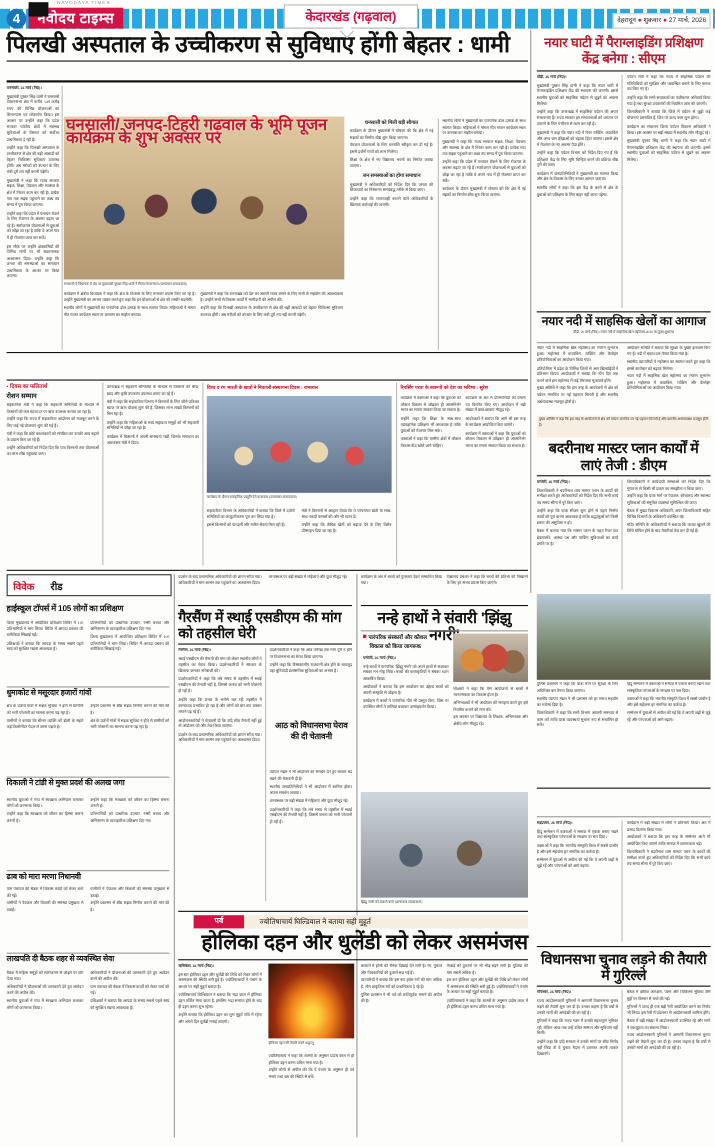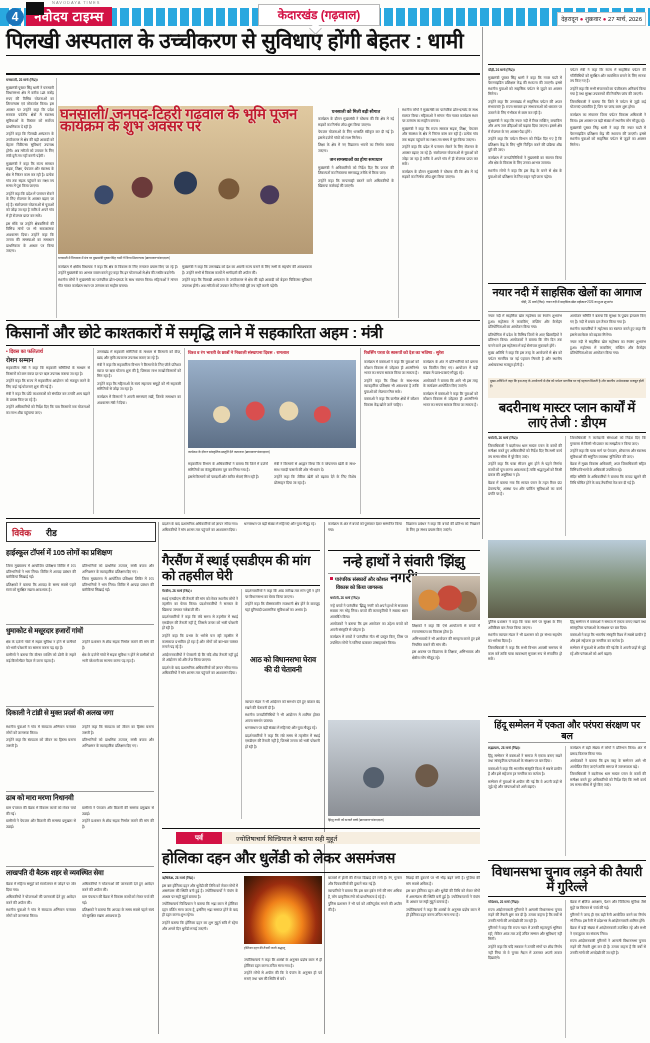--- a/index.html
+++ b/index.html
@@ -130,20 +130,21 @@
     <p>उन्होंने कहा कि लापरवाही बरतने वाले अधिकारियों के खिलाफ कार्रवाई की जाएगी।</p>
   </div>
   <div class="rule" style="left:398px;top:108px;width:0.5px;height:210px;background:#bbb;"></div>
   <div class="txt" style="left:402px;top:108px;width:76px;height:210px;">
     <p>स्थानीय लोगों ने मुख्यमंत्री का पारंपरिक ढोल-दमाऊं के साथ स्वागत किया। महिलाओं ने मांगल गीत गाकर कार्यक्रम स्थल पर उल्लास का माहौल बनाया।</p>
     <p>मुख्यमंत्री ने कहा कि राज्य सरकार सड़क, शिक्षा, पेयजल और स्वास्थ्य के क्षेत्र में निरंतर काम कर रही है। प्रत्येक गांव तक सड़क पहुंचाने का लक्ष्य तय समय में पूरा किया जाएगा।</p>
     <p>उन्होंने कहा कि प्रदेश में पलायन रोकने के लिए रोजगार के अवसर बढ़ाए जा रहे हैं। स्वरोजगार योजनाओं से युवाओं को जोड़ा जा रहा है ताकि वे अपने गांव में ही रोजगार प्राप्त कर सकें।</p>
     <p>कार्यक्रम के दौरान मुख्यमंत्री ने घोषणा की कि क्षेत्र में नई सड़कों का निर्माण शीघ्र शुरू किया जाएगा।</p>
   </div>
 
+  <div class="hl" style="left:488px;top:32px;width:158px;font-size:12px;line-height:14px;color:#c01b2e;text-align:center;">नयार घाटी में पैराग्लाइडिंग प्रशिक्षण केंद्र बनेगा : सीएम</div>
   <div class="rule" style="left:488px;top:64px;width:158px;height:1px;"></div>
   <div class="txt" style="left:488px;top:68px;width:74px;height:212px;">
     <p style="font-weight:bold">पौड़ी, 26 मार्च (निप्र)।</p>
     <p>मुख्यमंत्री पुष्कर सिंह धामी ने कहा कि नयार घाटी में पैराग्लाइडिंग प्रशिक्षण केंद्र की स्थापना की जाएगी। इससे स्थानीय युवाओं को साहसिक पर्यटन से जुड़ने का अवसर मिलेगा।</p>
     <p>उन्होंने कहा कि उत्तराखंड में साहसिक पर्यटन की अपार संभावनाएं हैं। राज्य सरकार इन संभावनाओं को धरातल पर उतारने के लिए गंभीरता से काम कर रही है।</p>
     <p>मुख्यमंत्री ने कहा कि नयार नदी में रिवर राफ्टिंग, कयाकिंग और अन्य जल क्रीड़ाओं को बढ़ावा दिया जाएगा। इससे क्षेत्र में रोजगार के नए अवसर पैदा होंगे।</p>
     <p>उन्होंने कहा कि पर्यटन विभाग को निर्देश दिए गए हैं कि प्रशिक्षण केंद्र के लिए भूमि चिन्हित करने की प्रक्रिया शीघ्र पूरी की जाए।</p>
     <p>कार्यक्रम में जनप्रतिनिधियों ने मुख्यमंत्री का स्वागत किया और क्षेत्र के विकास के लिए उनका आभार जताया।</p>
     <p>स्थानीय लोगों ने कहा कि इस केंद्र के बनने से क्षेत्र के युवाओं को प्रशिक्षण के लिए बाहर नहीं जाना पड़ेगा।</p>
   </div>
@@ -196,21 +197,20 @@
     <p>स्थानीय व्यापार मंडल ने भी प्रशासन को हर संभव सहयोग का भरोसा दिया है।</p>
     <p>जिलाधिकारी ने कहा कि सभी विभाग आपसी समन्वय से काम करें ताकि यात्रा व्यवस्थाएं सुचारू रूप से संचालित हो सकें।</p>
   </div>
   <div class="txt" style="left:570px;top:620px;width:76px;height:92px;">
     <p>हिंदू सम्मेलन में वक्ताओं ने समाज में एकता बनाए रखने तथा सांस्कृतिक परंपराओं के संरक्षण पर बल दिया।</p>
     <p>वक्ताओं ने कहा कि भारतीय संस्कृति विश्व में सबसे प्राचीन है और इसे सहेजना हर नागरिक का कर्तव्य है।</p>
     <p>सम्मेलन में युवाओं से अपील की गई कि वे अपनी जड़ों से जुड़े रहें और परंपराओं को आगे बढ़ाएं।</p>
   </div>
 
   <div class="rule" style="left:488px;top:716px;width:158px;height:1px;"></div>
-  <div class="hl" style="left:488px;top:719px;width:158px;font-size:9.5px;line-height:11px;text-align:center;">हिंदू सम्मेलन में एकता और परंपरा संरक्षण पर बल</div>
   <div class="rule" style="left:488px;top:742px;width:158px;height:0.5px;background:#999;"></div>
   <div class="txt" style="left:488px;top:746px;width:74px;height:110px;">
     <p style="font-weight:bold">रुद्रप्रयाग, 26 मार्च (निप्र)।</p>
     <p>हिंदू सम्मेलन में वक्ताओं ने समाज में एकता बनाए रखने तथा सांस्कृतिक परंपराओं के संरक्षण पर बल दिया।</p>
     <p>वक्ताओं ने कहा कि भारतीय संस्कृति विश्व में सबसे प्राचीन है और इसे सहेजना हर नागरिक का कर्तव्य है।</p>
     <p>सम्मेलन में युवाओं से अपील की गई कि वे अपनी जड़ों से जुड़े रहें और परंपराओं को आगे बढ़ाएं।</p>
   </div>
   <div class="rule" style="left:565px;top:746px;width:0.5px;height:110px;background:#bbb;"></div>
   <div class="txt" style="left:570px;top:746px;width:76px;height:110px;">
     <p>कार्यक्रम में बड़ी संख्या में लोगों ने प्रतिभाग किया। अंत में प्रसाद वितरण किया गया।</p>
@@ -229,21 +229,20 @@
   </div>
   <div class="rule" style="left:565px;top:900px;width:0.5px;height:138px;background:#bbb;"></div>
   <div class="txt" style="left:570px;top:900px;width:76px;height:138px;">
     <p>बैठक में क्षैतिज आरक्षण, पेंशन और चिकित्सा सुविधा जैसे मुद्दों पर विस्तार से चर्चा की गई।</p>
     <p>गुरिल्लों ने जल्द ही एक बड़ी रैली आयोजित करने का निर्णय भी लिया। इस रैली में प्रदेशभर से आंदोलनकारी शामिल होंगे।</p>
     <p>बैठक में बड़ी संख्या में आंदोलनकारी उपस्थित रहे और सभी ने एकजुटता का संकल्प लिया।</p>
     <p>राज्य आंदोलनकारी गुरिल्लों ने आगामी विधानसभा चुनाव लड़ने की तैयारी शुरू कर दी है। उनका कहना है कि वर्षों से उनकी मांगों की अनदेखी की जा रही है।</p>
   </div>
 
   <div class="rule" style="left:6px;top:320px;width:474px;height:1px;"></div>
-  <div class="hl" style="left:6px;top:324px;width:474px;font-size:15.5px;line-height:18px;">किसानों और छोटे काश्तकारों में समृद्धि लाने में सहकारिता अहम : मंत्री</div>
   <div class="rule" style="left:6px;top:345px;width:474px;height:1px;"></div>
 
   <div class="kicker" style="left:6px;top:348px;width:84px;font-size:5px;color:#c01b2e;">• दिवस का फलितार्थ</div>
   <div class="kicker" style="left:6px;top:356px;width:84px;font-size:6px;">रोशन सम्मान</div>
   <div class="txt" style="left:6px;top:366px;width:84px;height:148px;">
     <p>सहकारिता मंत्री ने कहा कि सहकारी समितियों के माध्यम से किसानों को कम ब्याज दर पर ऋण उपलब्ध कराया जा रहा है।</p>
     <p>उन्होंने कहा कि राज्य में सहकारिता आंदोलन को मजबूत करने के लिए कई नई योजनाएं शुरू की गई हैं।</p>
     <p>मंत्री ने कहा कि छोटे काश्तकारों को संगठित कर उनकी आय बढ़ाने के प्रयास किए जा रहे हैं।</p>
     <p>उन्होंने अधिकारियों को निर्देश दिए कि पात्र किसानों तक योजनाओं का लाभ शीघ्र पहुंचाया जाए।</p>
   </div>
@@ -404,21 +403,21 @@
     <p>अभिभावकों ने भी आयोजन की सराहना करते हुए इसे नियमित कराने की मांग की।</p>
     <p>इस अवसर पर विद्यालय के शिक्षक, अभिभावक और क्षेत्रीय लोग मौजूद रहे।</p>
   </div>
   <div class="photo ph-grp" style="left:328px;top:720px;width:152px;height:96px;"></div>
   <div class="cap" style="left:328px;top:818px;width:152px;">झिंझु नगरी को सजाते बच्चे (छायाकार-संवाददाता)</div>
 
   <div class="rule" style="left:162px;top:828px;width:318px;height:1px;"></div>
   <div class="badge" style="left:176px;top:832px;width:46px;">पर्व</div>
   <div style="position:absolute;left:222px;top:832px;width:258px;height:12px;background:#f6eee0;"></div>
   <div class="kicker" style="left:236px;top:833px;width:244px;font-size:6.5px;font-weight:normal;line-height:12px;">ज्योतिषाचार्य घिल्डियाल ने बताया सही मुहूर्त</div>
-  <div class="hl" style="left:162px;top:848px;width:318px;font-size:15px;line-height:20px;text-align:left;">होलिका दहन और धुलेंडी को लेकर असमंजस</div>
+  <div class="hl" style="left:162px;top:848px;width:318px;font-size:19px;line-height:20px;text-align:right;">होलिका दहन और धुलेंडी को लेकर असमंजस</div>
   <div class="rule" style="left:162px;top:872px;width:318px;height:1px;"></div>
 
   <div class="txt" style="left:162px;top:876px;width:76px;height:158px;">
     <p style="font-weight:bold">ऋषिकेश, 26 मार्च (निप्र)।</p>
     <p>इस बार होलिका दहन और धुलेंडी की तिथि को लेकर लोगों में असमंजस की स्थिति बनी हुई है। ज्योतिषाचार्यों ने पंचांग के आधार पर सही मुहूर्त बताया है।</p>
     <p>ज्योतिषाचार्य घिल्डियाल ने बताया कि भद्रा काल में होलिका दहन वर्जित माना जाता है, इसलिए भद्रा समाप्त होने के बाद ही दहन करना शुभ रहेगा।</p>
     <p>उन्होंने बताया कि होलिका दहन का शुभ मुहूर्त रात्रि में रहेगा और अगले दिन धुलेंडी मनाई जाएगी।</p>
   </div>
   <div class="photo ph-fire" style="left:244px;top:876px;width:78px;height:68px;"></div>
   <div class="cap" style="left:244px;top:946px;width:78px;">होलिका दहन की तैयारी करते श्रद्धालु</div>

